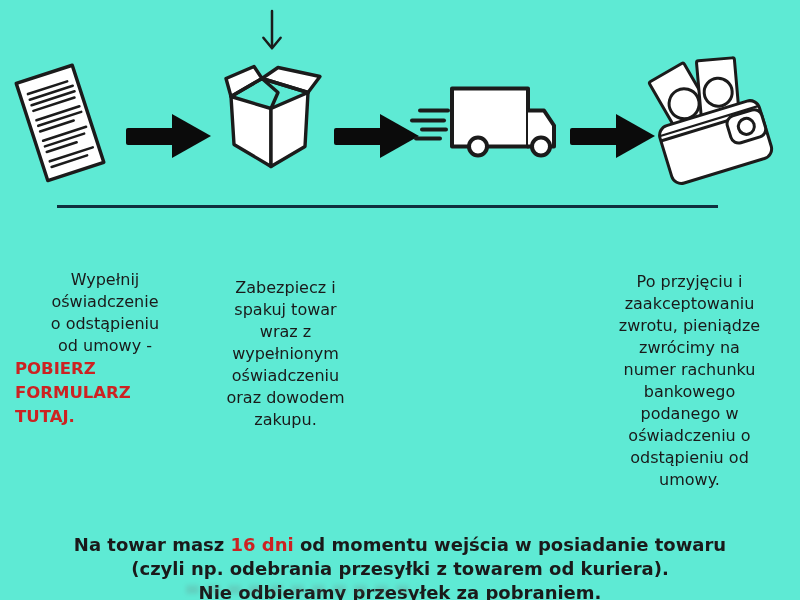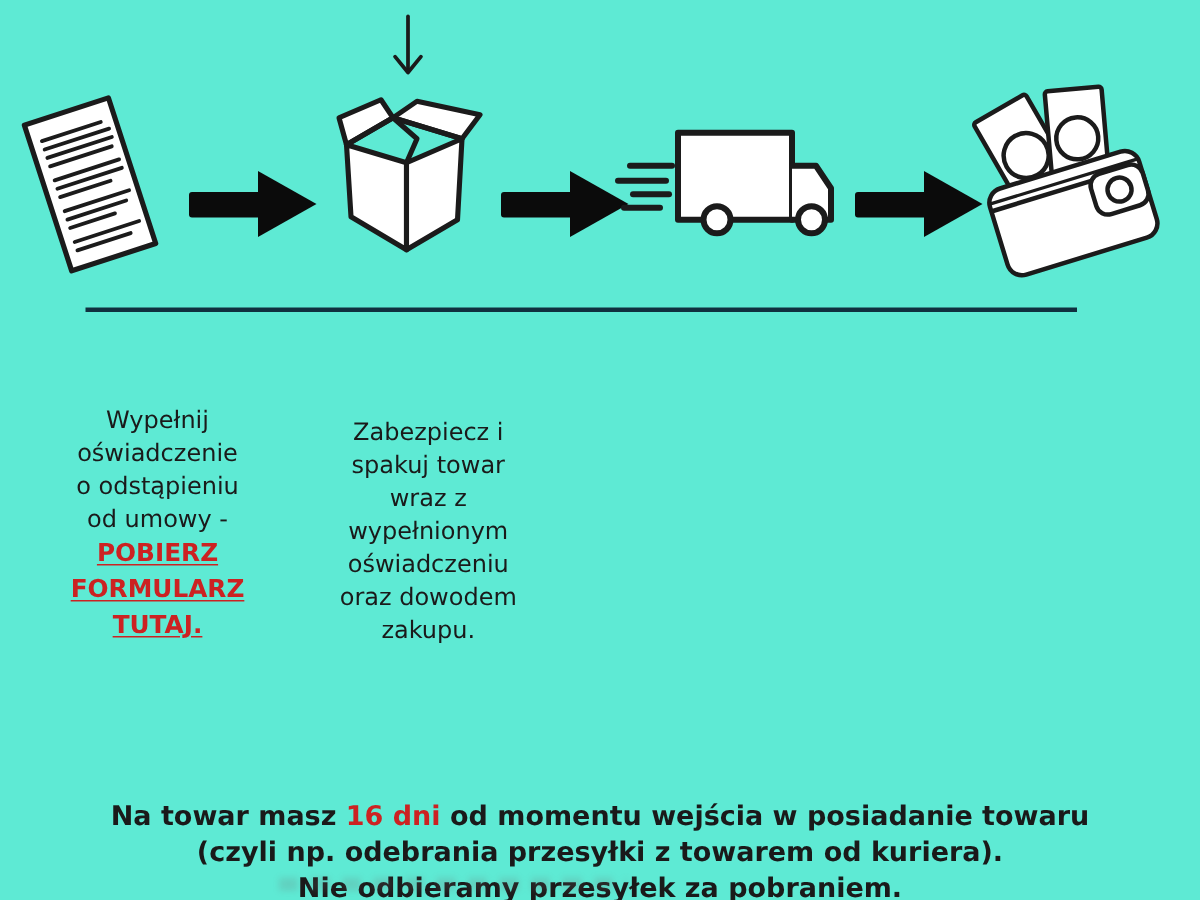--- a/index.html
+++ b/index.html
@@ -44,26 +44,25 @@
     line-height:22px;
     color:var(--ink);
   }
   .col-1{left:15px;top:247px;width:180px;}
   .col-2{left:198px;top:255px;width:175px;}
   .col-3{left:383px;top:252px;width:215px;}
   .col-4{left:597px;top:249px;width:185px;}
   .download-link{
     display:block;
     white-space:pre-line;
-    text-align:center;
+    text-align:left;
     font-size:16.5px;
     line-height:24px;
     font-weight:bold;
     color:var(--accent-red);
-    text-decoration:underline;
     text-underline-offset:2px;
     cursor:pointer;
   }
 
   
   .footer{
     left:0;top:509px;width:800px;
     text-align:center;
     font-weight:bold;
     font-size:18px;
@@ -210,20 +209,32 @@
     <span>Zabezpiecz i
 spakuj towar
 wraz z
 wypełnionym
 oświadczeniu
 oraz dowodem
 zakupu.</span>
   </div>
 
 
+  <div class="abs step-text col-4">
+    <span>Po przyjęciu i
+zaakceptowaniu
+zwrotu, pieniądze
+zwrócimy na
+numer rachunku
+bankowego
+podanego w
+oświadczeniu o
+odstąpieniu od
+umowy.</span>
+  </div>
 
   <div class="abs footer">
     <span>Na towar masz </span><span class="highlight">16 dni</span><span> od momentu wejścia w posiadanie towaru
 (czyli np. odebrania przesyłki z towarem od kuriera).
 Nie odbieramy przesyłek za pobraniem.</span>
   </div>
 
   <div class="abs watermark"></div>
 
 </div>

